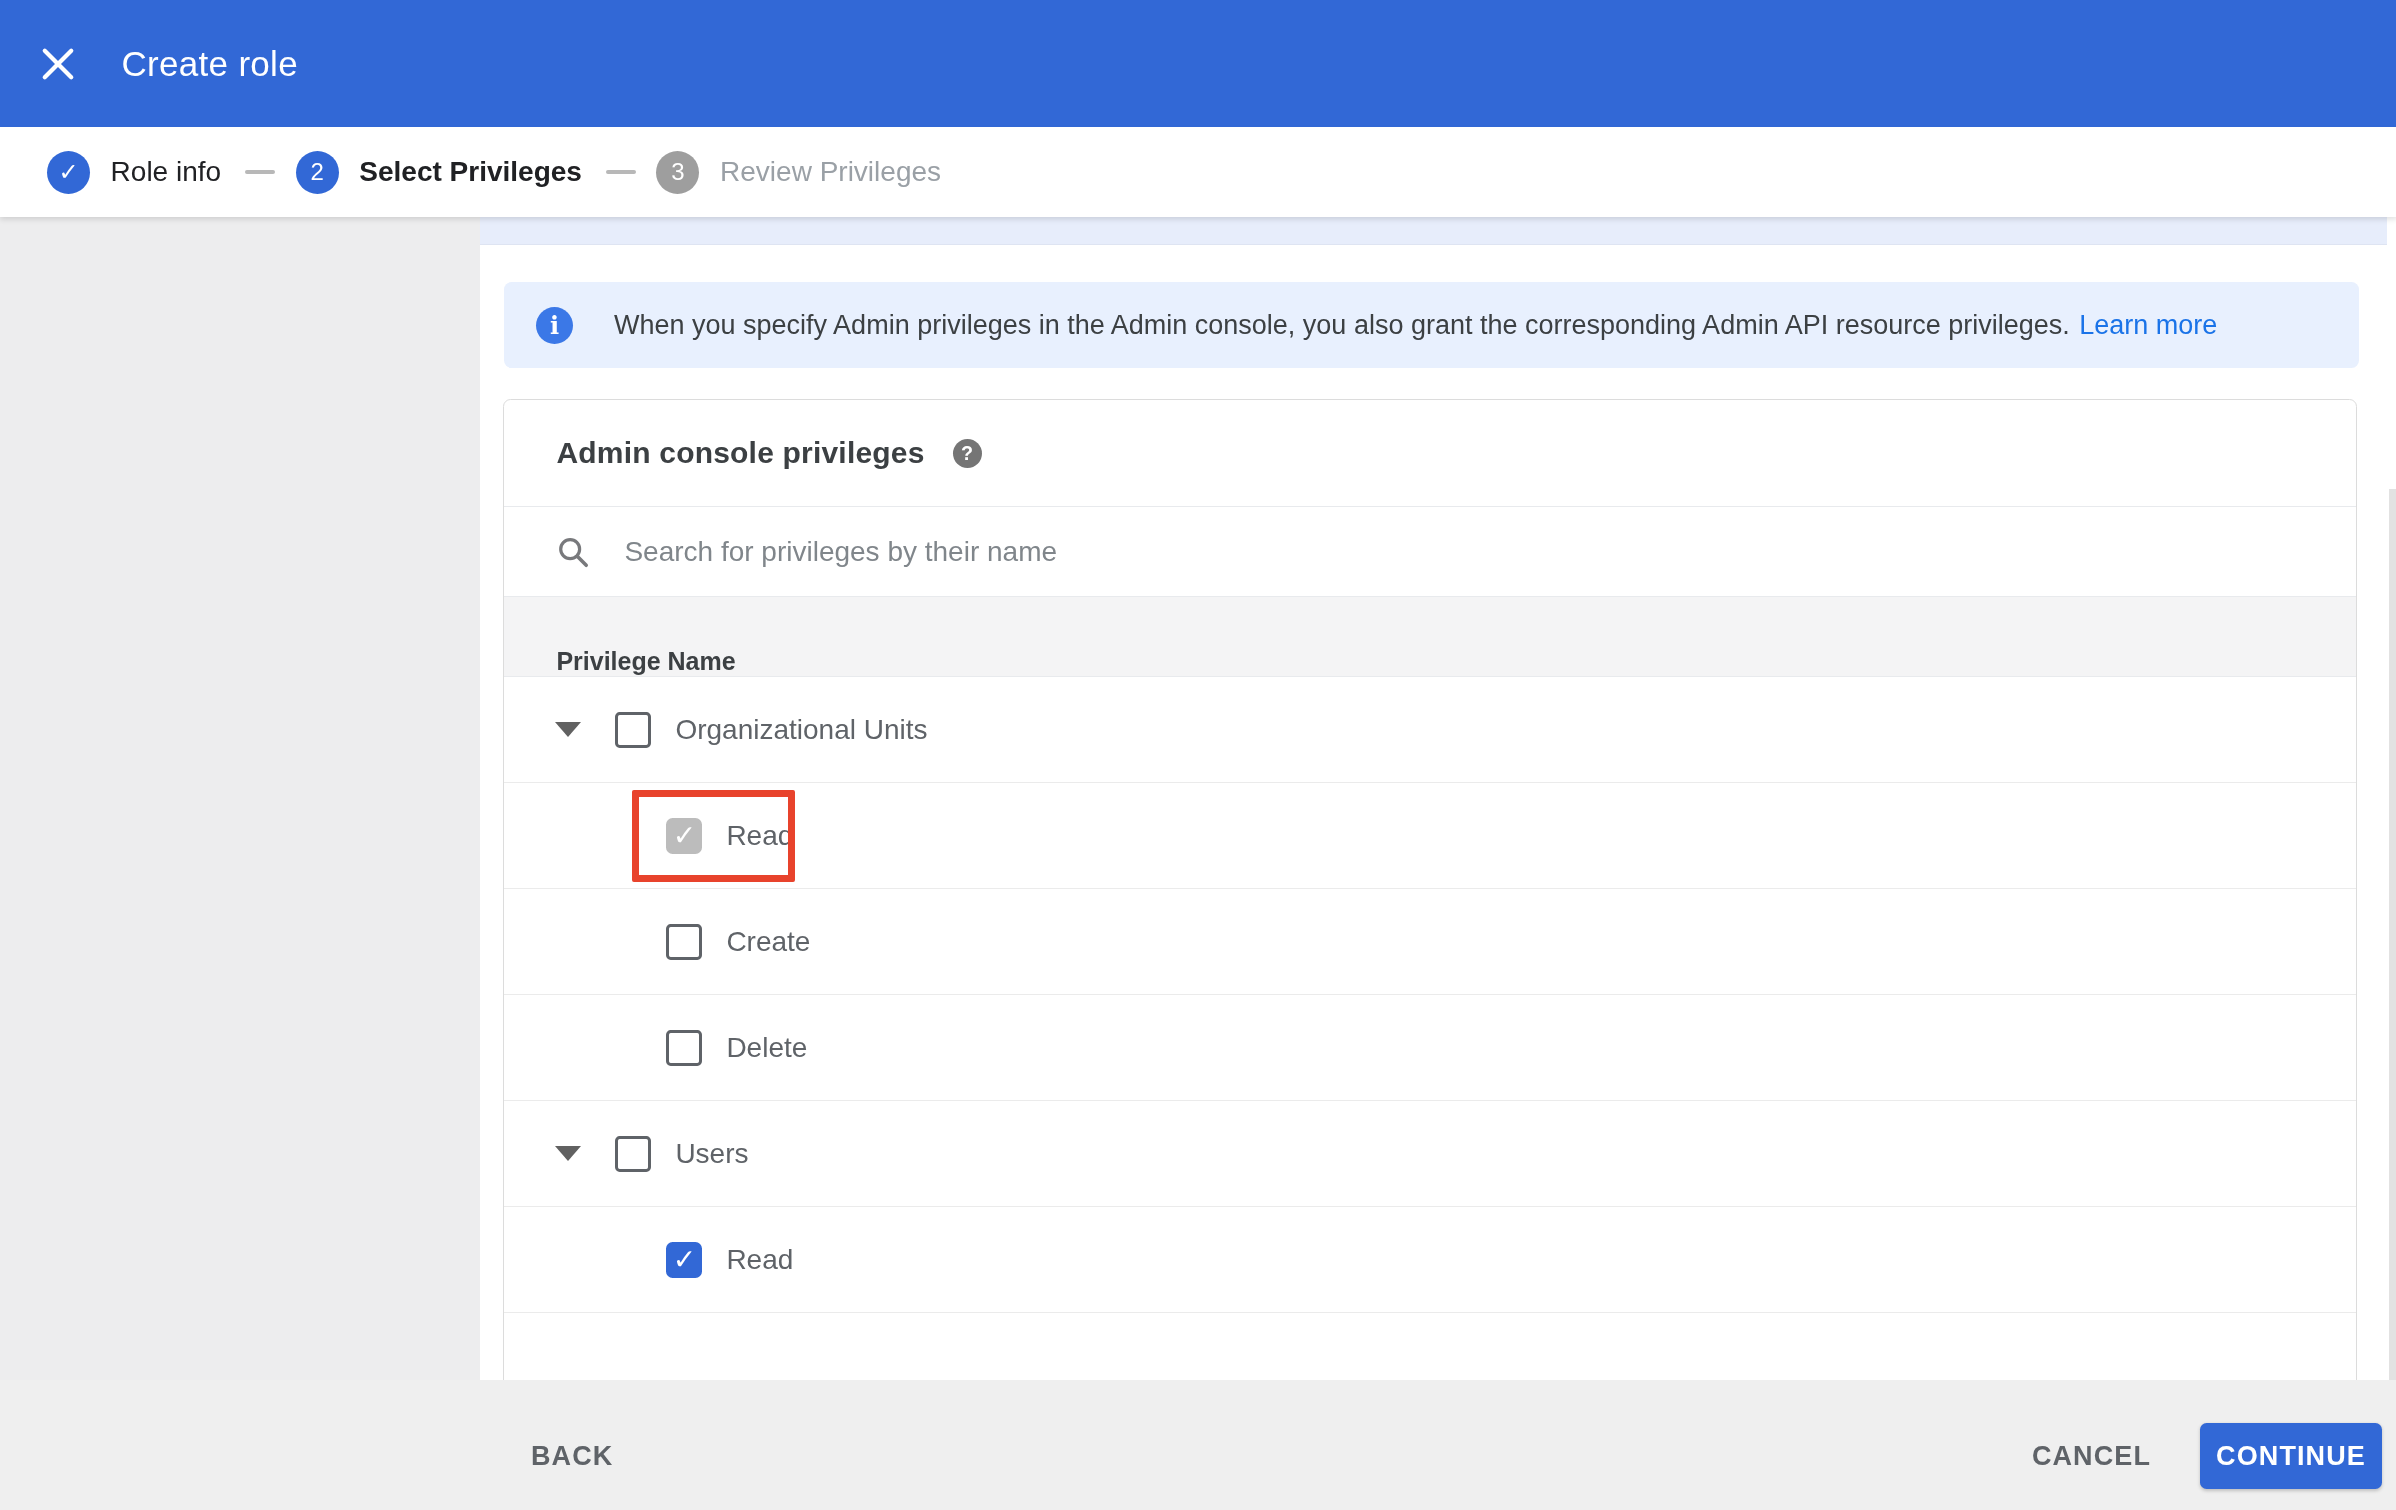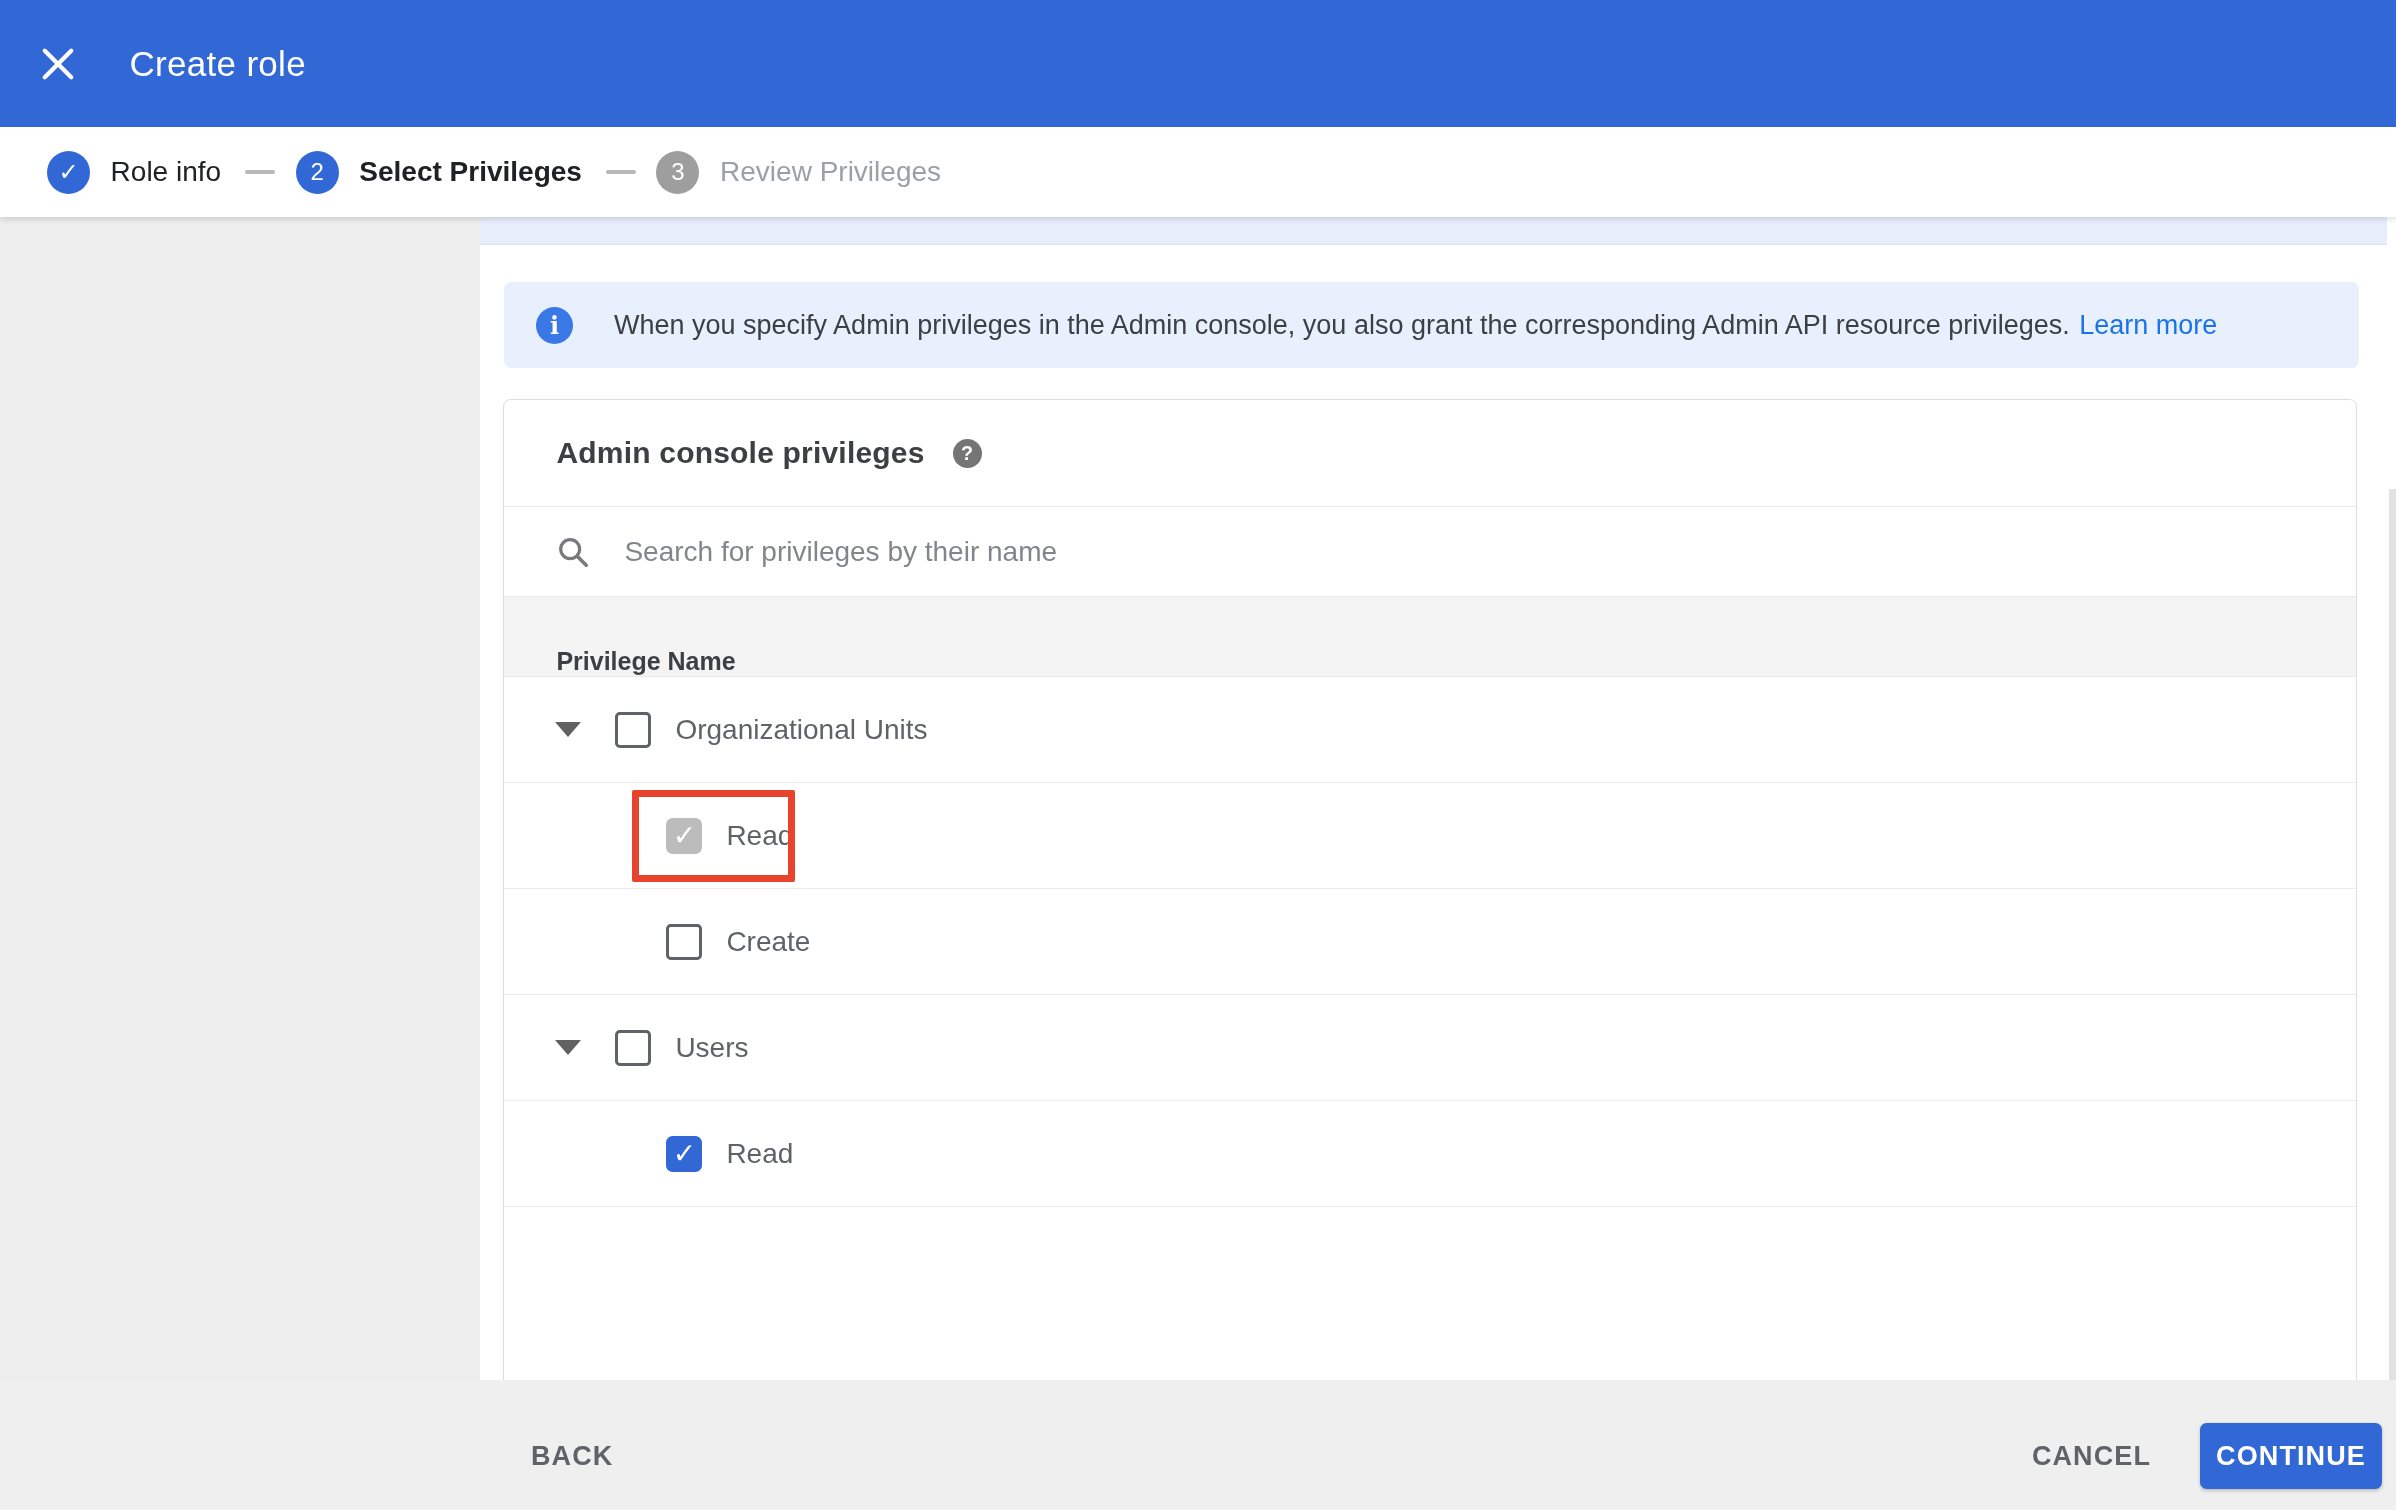--- a/index.html
+++ b/index.html
@@ -4,21 +4,21 @@
 <style>
   * { margin:0; padding:0; box-sizing:border-box; }
   html,body { width:2397px; height:1510px; overflow:hidden;
     font-family:"Liberation Sans","DejaVu Sans",sans-serif; background:#fff; }
 
   
   .appbar { position:absolute; left:0; top:0; width:2397px; height:127px;
     background:#3268d6; display:flex; align-items:center; }
   .close-btn { width:71px; height:71px; margin-left:22.5px; display:flex;
     align-items:center; justify-content:center; cursor:pointer; }
-  .appbar-title { color:#fff; font-size:35px; font-weight:400; margin-left:36px; letter-spacing:0.3px; }
+  .appbar-title { color:#fff; font-size:35px; font-weight:400; margin-left:28px; letter-spacing:0.3px; }
 
   
   .stepper { position:absolute; left:0; top:127px; width:2397px; height:90px; background:#fff;
     display:flex; align-items:center; padding-left:47px; box-shadow:0 2.8px 5.6px rgba(0,0,0,.13); z-index:5; }
   .step { display:flex; align-items:center; }
   .step-circle { width:43px; height:43px; border-radius:50%; color:#fff; font-size:24px;
     display:flex; align-items:center; justify-content:center; flex:0 0 auto; }
   .step.done .step-circle, .step.active .step-circle { background:#3268d6; }
   .step.upcoming .step-circle { background:#9e9e9e; }
   .step-label { margin-left:20.6px; font-size:28px; color:#202124; }
@@ -149,20 +149,24 @@
         </div>
         <div class="priv-row child">
           <div class="cbox checked-gray">✓</div>
           <div class="row-label">Read</div>
           <div class="highlight-box"></div>
         </div>
         <div class="priv-row child">
           <div class="cbox"></div>
           <div class="row-label">Create</div>
         </div>
+        <div class="priv-row child">
+          <div class="cbox"></div>
+          <div class="row-label">Delete</div>
+        </div>
         <div class="priv-row parent">
           <div class="caret"></div>
           <div class="cbox"></div>
           <div class="row-label">Users</div>
         </div>
         <div class="priv-row child">
           <div class="cbox checked-blue">✓</div>
           <div class="row-label">Read</div>
         </div>
       </div>

